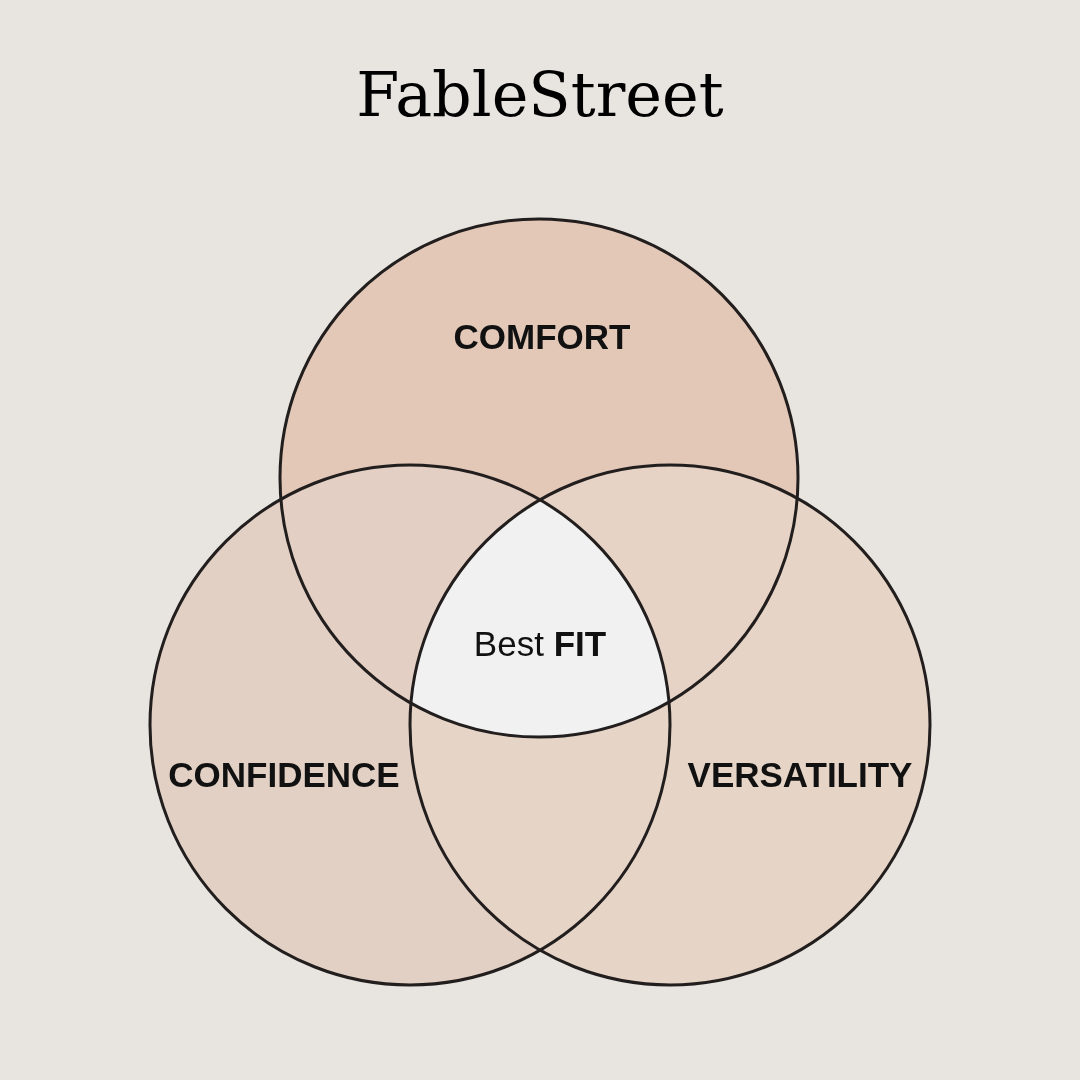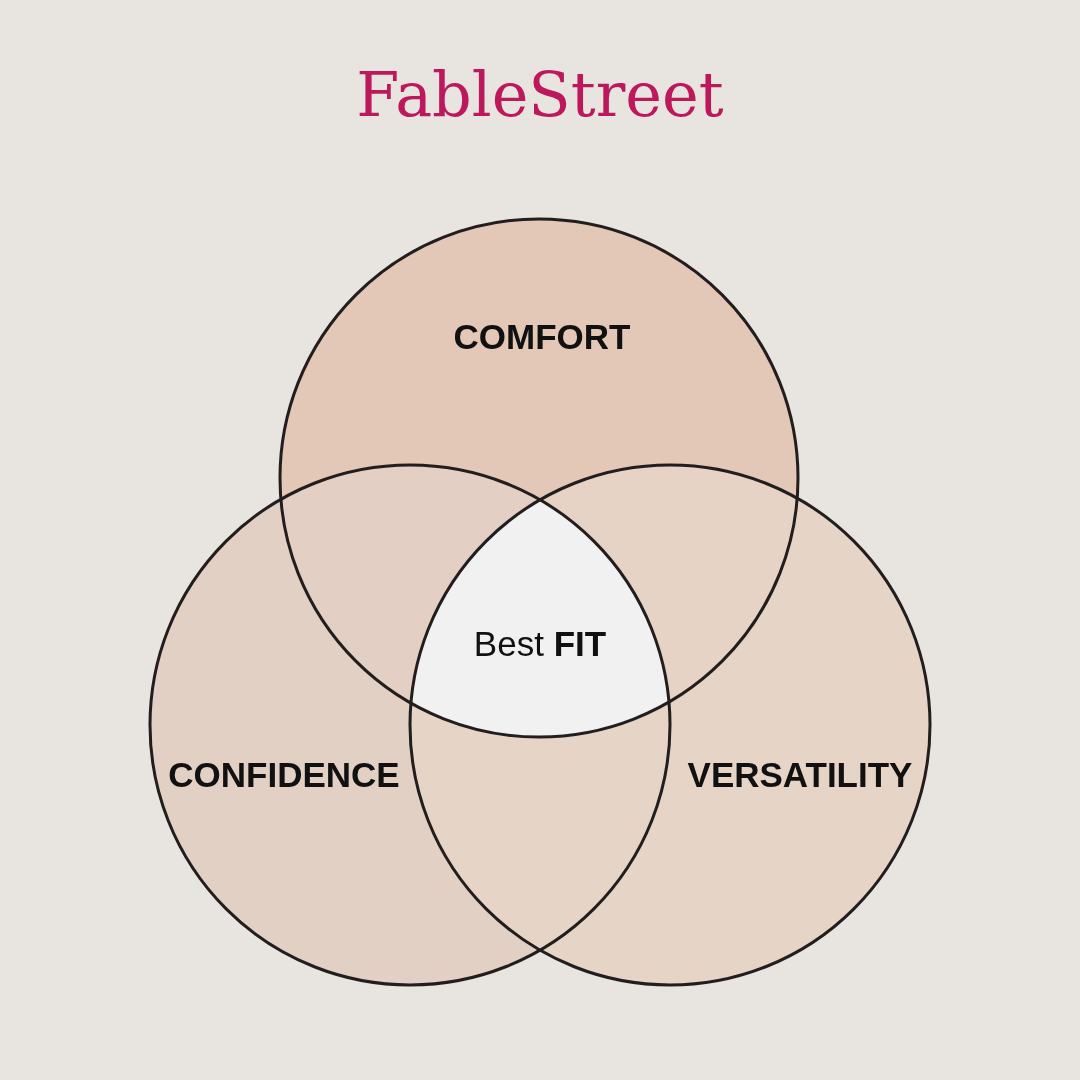--- a/index.html
+++ b/index.html
@@ -8,21 +8,21 @@
     background: #e8e4df;
     position: relative;
     overflow: hidden;
   }
   .brand {
     position: absolute;
     top: 58px; left: 0; width: 1080px;
     text-align: center;
     font-family: "DejaVu Serif", "Liberation Serif", serif;
     font-size: 62px;
-    color: #be185d;
+    color: #000000;
     letter-spacing: 0px;
   }
   svg.venn { position: absolute; left: 0; top: 0; }
   .lbl {
     font-family: "Liberation Sans", "DejaVu Sans", sans-serif;
     font-weight: bold;
     font-size: 35px;
     fill: #111;
   }
   .center-lbl {

